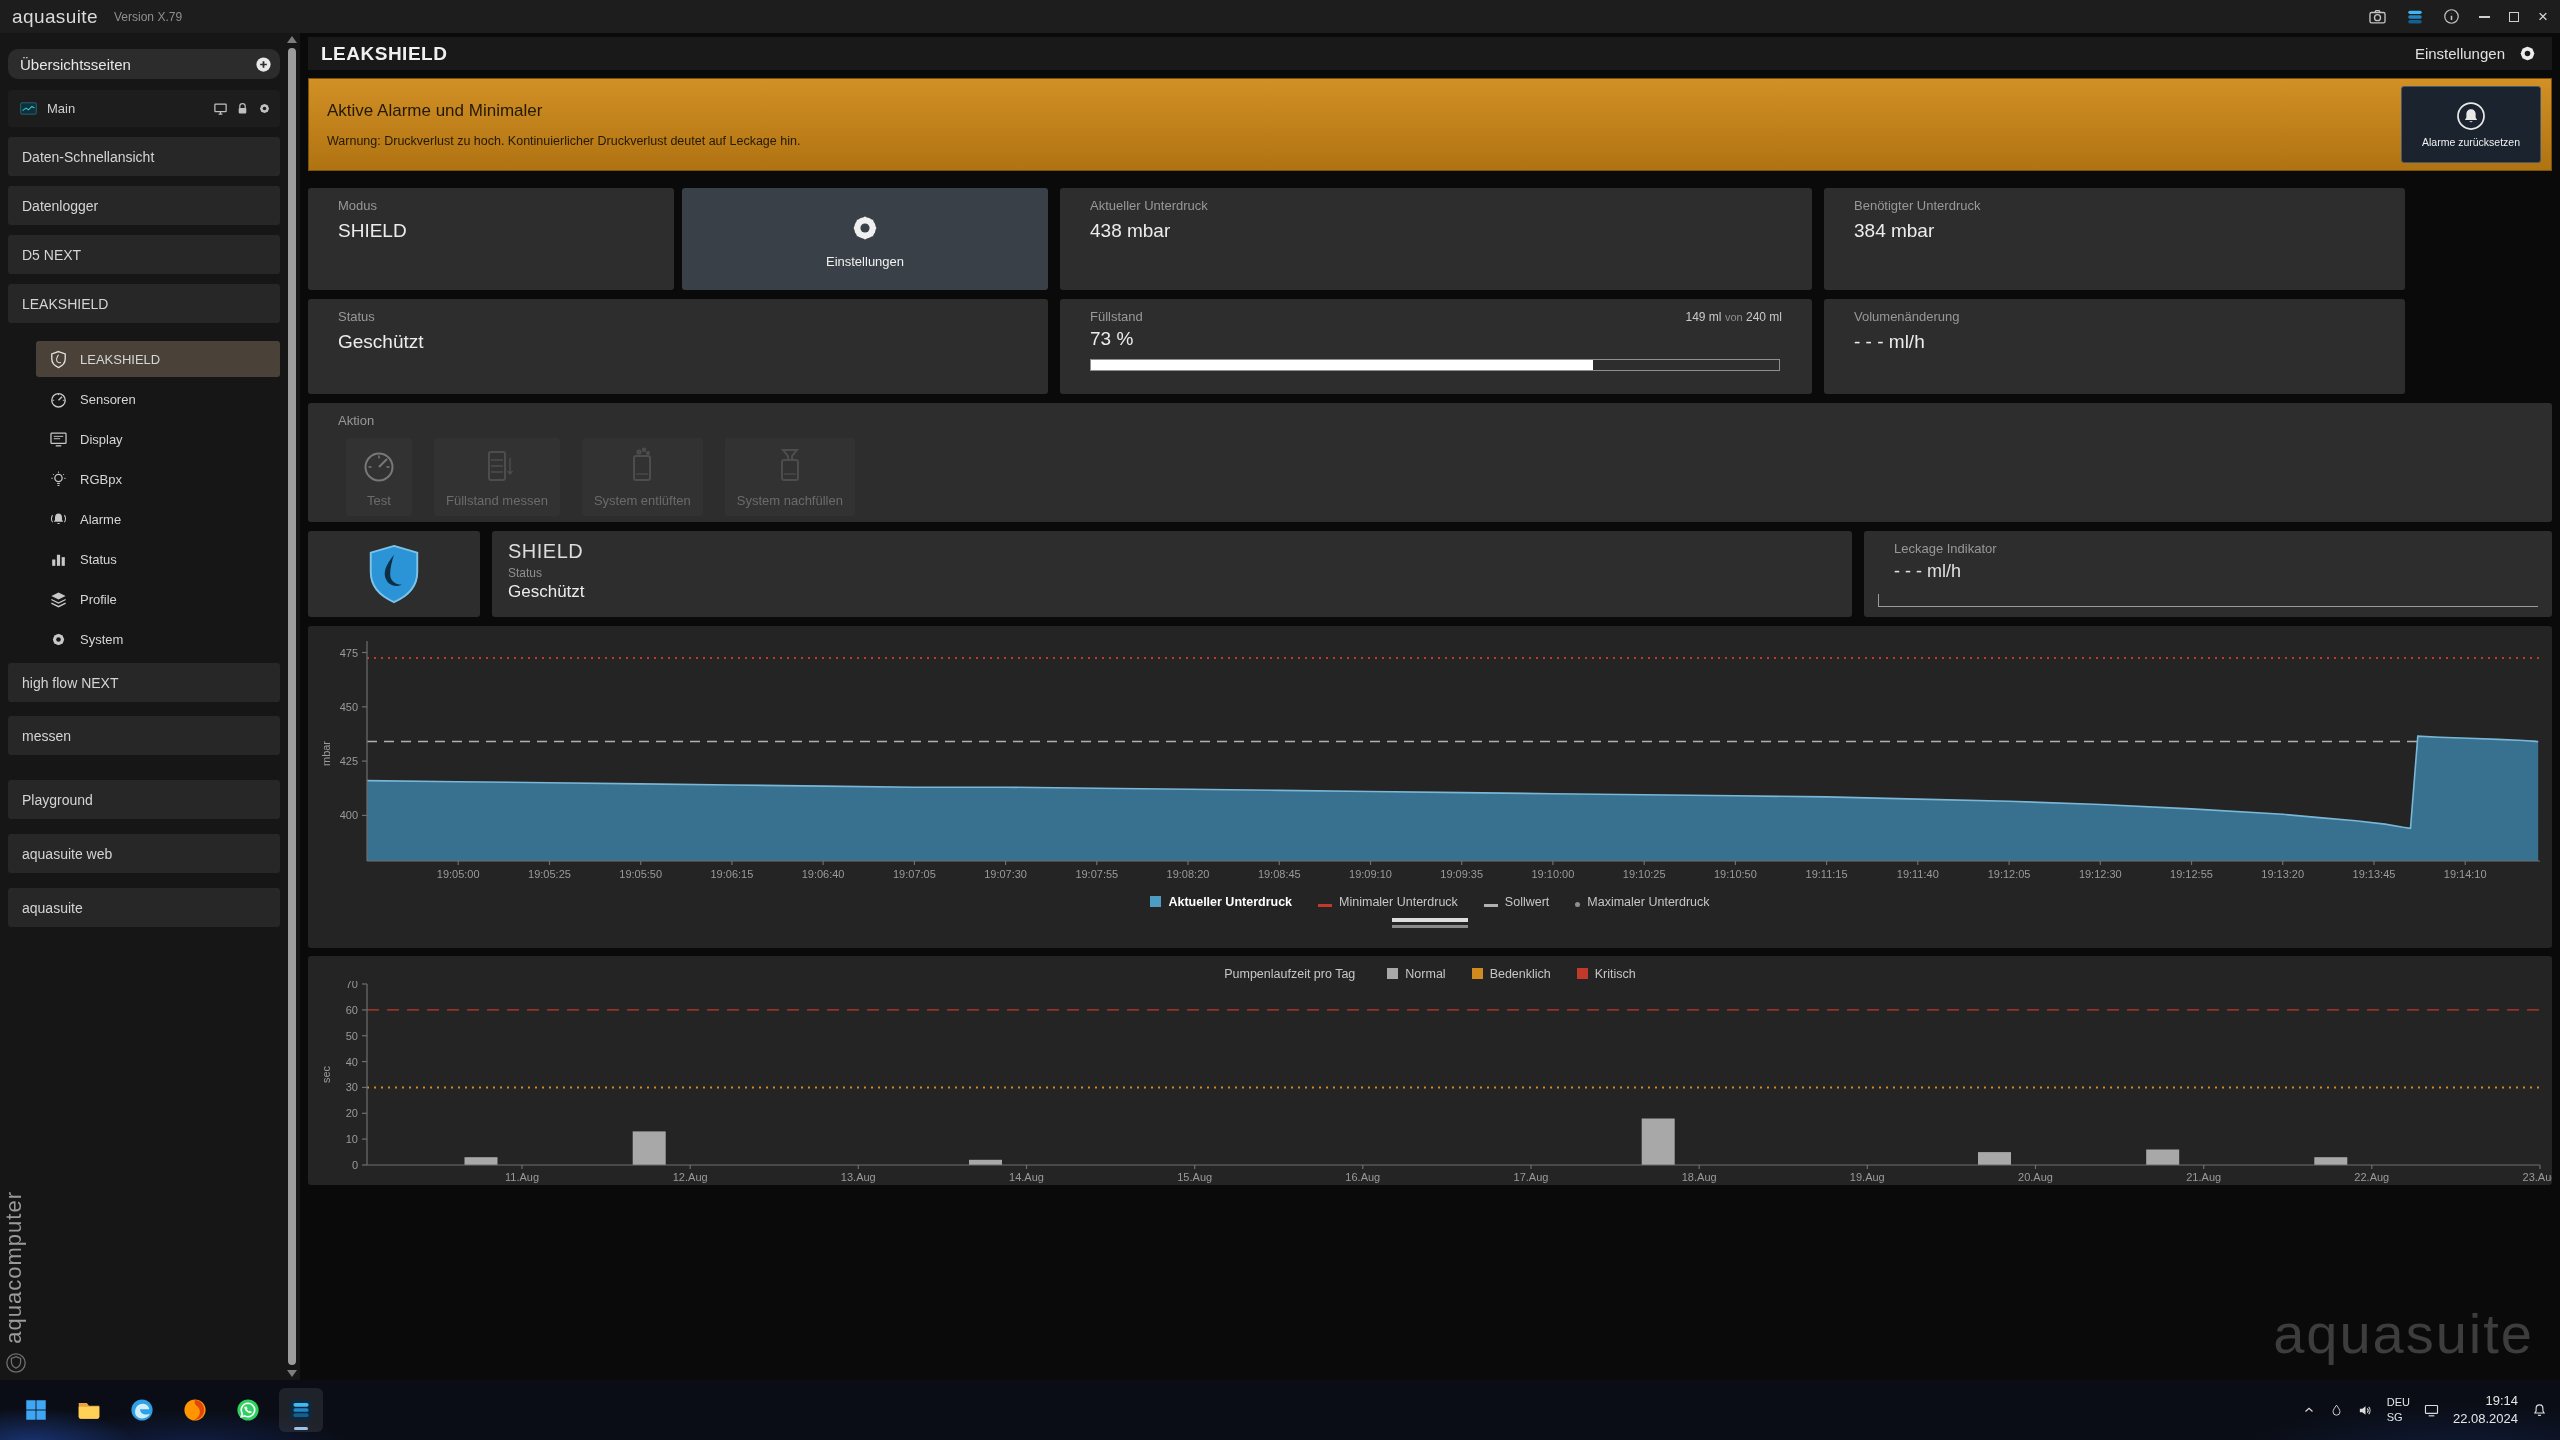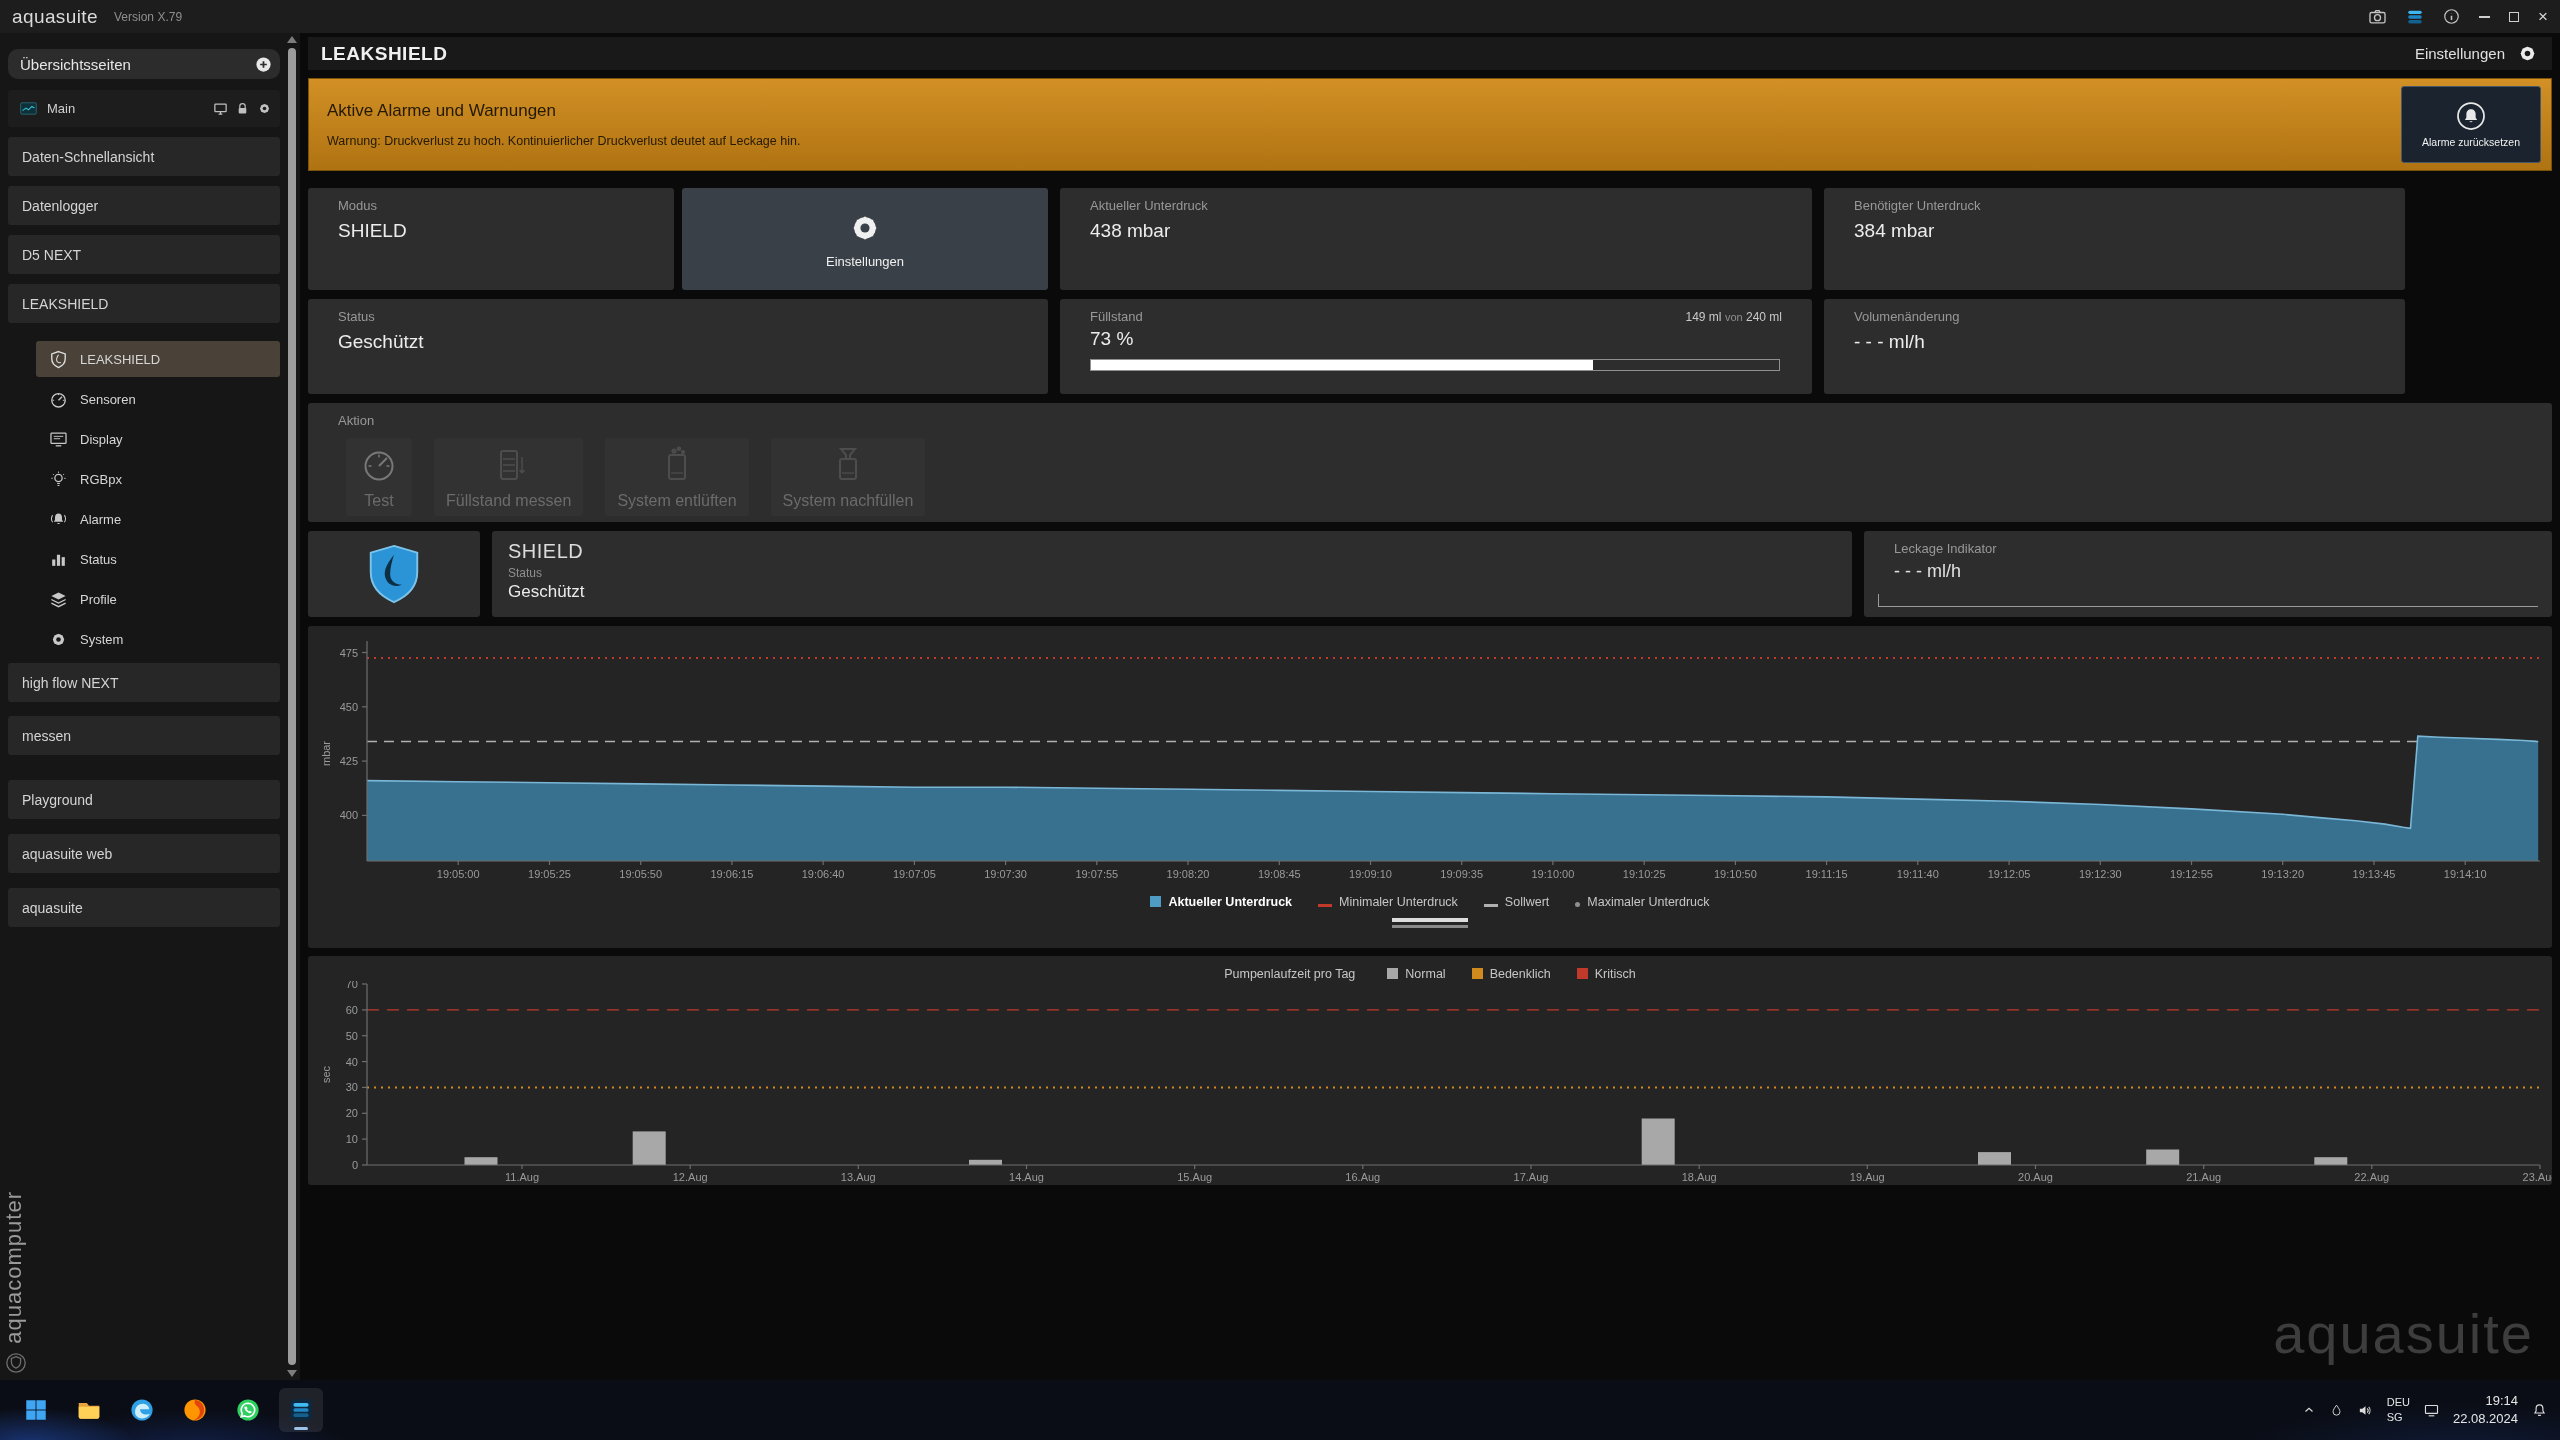--- a/index.html
+++ b/index.html
@@ -74,21 +74,21 @@
 .f-top{display:flex;justify-content:space-between;align-items:baseline}
 .f-det{font-size:12px;color:#c9c9c9}
 .f-von{font-size:11px;color:#8f8f8f}
 .pbar{margin-top:9px;height:12px;border:1px solid #8f8f8f;position:relative;margin-right:2px}
 .pbar-fill{position:absolute;left:0;top:0;bottom:0;background:#fff}
 
 .aktion{height:119px;margin-bottom:9px}
 .ak-row{display:flex;gap:22px;margin-top:10px;margin-left:8px}
 .ak-btn{min-width:66px;padding:6px 12px;height:78px;background:#323232;border-radius:3px;
   display:flex;flex-direction:column;align-items:center;justify-content:center;gap:7px;
-  font-size:16px;color:#6b6b6b;border:none;font-family:inherit}
+  font-size:13px;color:#6b6b6b;border:none;font-family:inherit}
 
 .shield-row{height:86px}
 .sh-icon{width:172px;display:flex;align-items:center;justify-content:center;padding:0}
 .sh-status{width:1360px;padding:9px 16px}
 .sh-title{font-size:20px;color:#dcdcdc;letter-spacing:.5px}
 .sh-lbl{font-size:12px;color:#8f8f8f;margin-top:3px}
 .sh-val{font-size:17px;color:#ececec;margin-top:2px}
 .leck{flex:1}
 .leck-val{font-size:18px;color:#e0e0e0;margin-top:5px}
 .leck-axis{position:absolute;left:14px;right:14px;bottom:10px;height:13px;
@@ -309,21 +309,21 @@
             <rect x="6.8" y="6.8" width="10.4" height="10.4" transform="rotate(45 12 12)"></rect>
             <circle cx="12" cy="12" r="6.8"></circle>
           </g>
           <circle cx="12" cy="12" r="2.9" fill="#191919"></circle>
         </svg>
     </span>
   </div>
 
   <div class="alert">
     <div class="alert-text">
-      <div class="alert-title">Aktive Alarme und Warnungen</div>
+      <div class="alert-title">Aktive Alarme und Minimaler</div>
       <div class="alert-msg">Warnung: Druckverlust zu hoch. Kontinuierlicher Druckverlust deutet auf Leckage hin.</div>
     </div>
     <button class="alert-btn">
       <svg width="30" height="30" viewBox="0 0 24 24">
           <circle cx="12" cy="12" r="10.4" fill="none" stroke="#e8e8e8" stroke-width="1.4"></circle>
           <path d="M12 6.5c-2.2 0-3.7 1.7-3.7 3.8v2.8l-1.2 2h9.8l-1.2-2v-2.8c0-2.1-1.5-3.8-3.7-3.8z" fill="#e8e8e8"></path>
           <path d="M10.7 16.2a1.4 1.4 0 002.6 0z" fill="#e8e8e8"></path>
         </svg>
       <span>Alarme zurücksetzen</span>
     </button>

